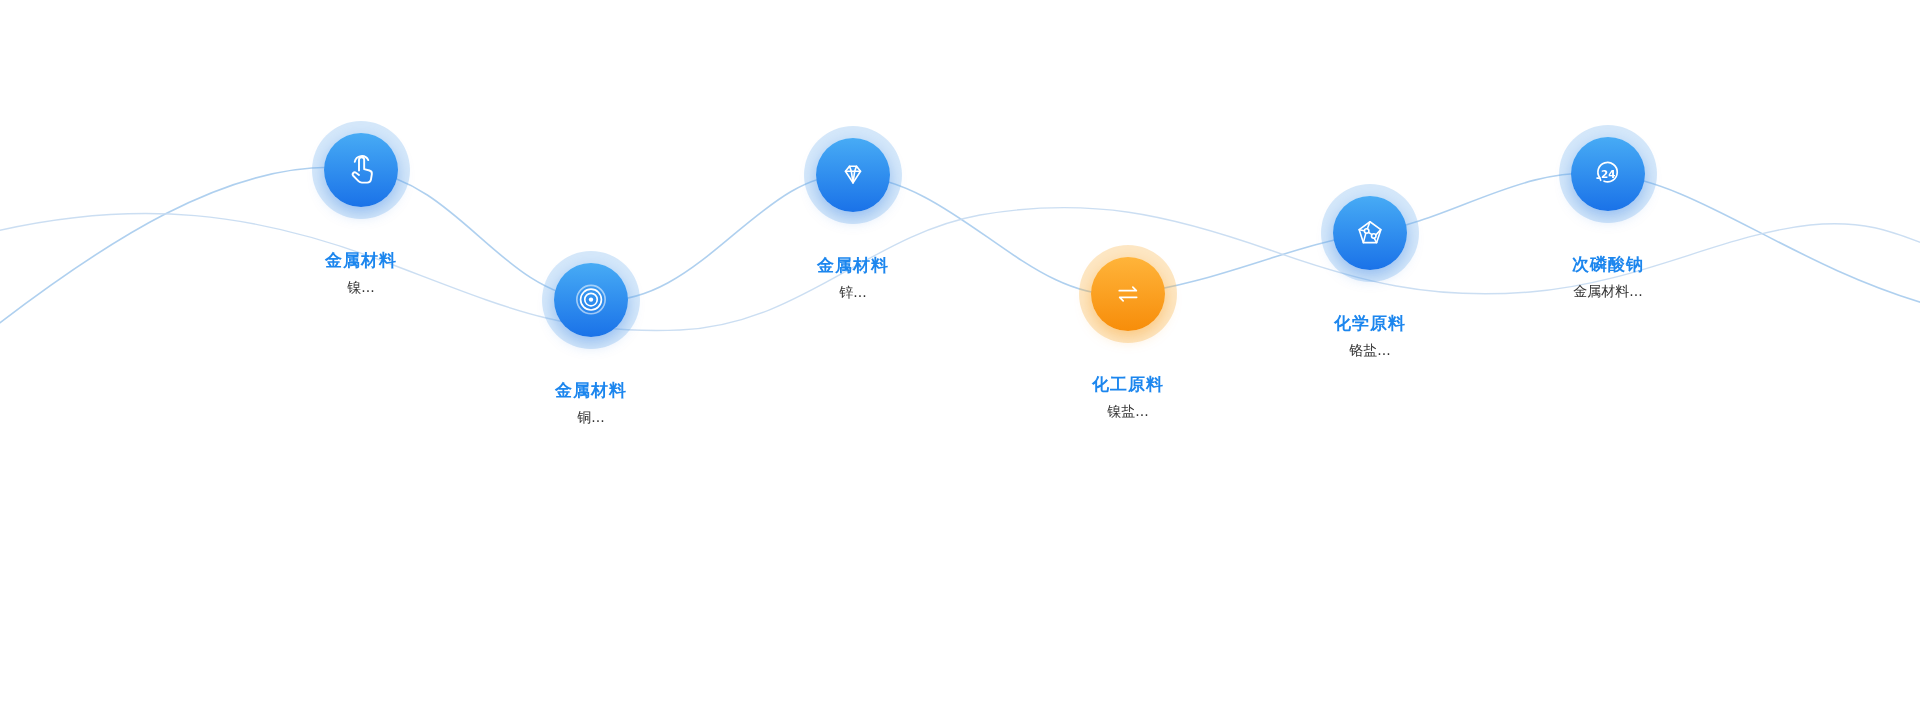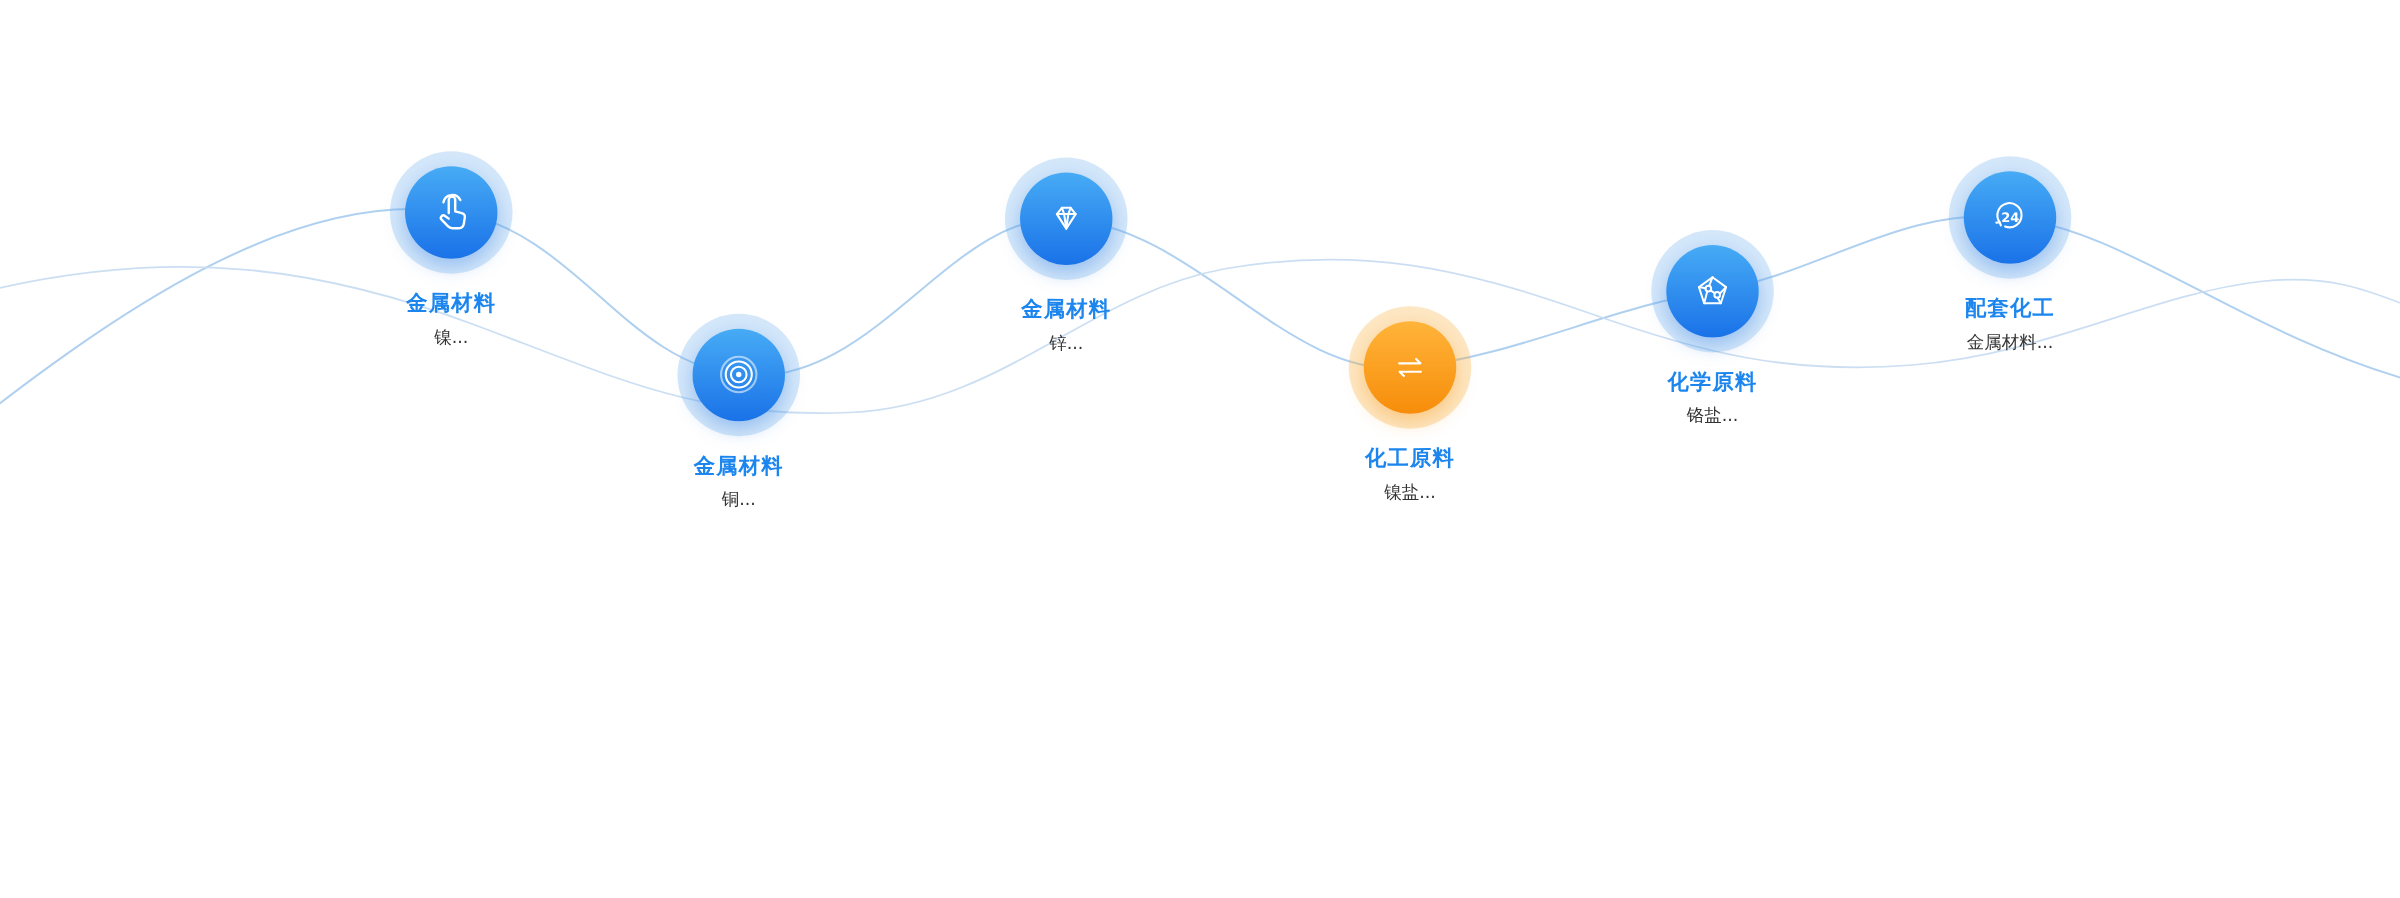--- a/index.html
+++ b/index.html
@@ -6,21 +6,21 @@
   body{font-family:"DejaVu Sans","Liberation Sans",sans-serif;}
   .stage{position:relative;width:1920px;height:718px;background:#ffffff;overflow:hidden;}
   .waves{position:absolute;left:0;top:0;width:1920px;height:718px;pointer-events:none;}
   .node{position:absolute;width:200px;display:flex;flex-direction:column;align-items:center;transform:translateX(-50%);cursor:pointer;}
   .halo{width:98px;height:98px;border-radius:50%;display:flex;align-items:center;justify-content:center;}
   .halo.blue{background:rgba(116,179,240,0.30);}
   .halo.orange{background:rgba(250,180,70,0.32);}
   .circle{width:74px;height:74px;border-radius:50%;display:flex;align-items:center;justify-content:center;}
   .circle.blue{background:linear-gradient(180deg,#47abf5 0%,#1a72e8 100%);box-shadow:0 6px 16px rgba(30,110,220,0.35);}
   .circle.orange{background:linear-gradient(180deg,#ffb43a 0%,#f78d0a 100%);box-shadow:0 6px 16px rgba(248,150,20,0.40);}
-  .node-title{margin-top:14px;font-size:17px;line-height:1.2;color:#1c86ee;font-weight:600;letter-spacing:1px;}
+  .node-title{margin-top:31px;font-size:17px;line-height:1.2;color:#1c86ee;font-weight:600;letter-spacing:1px;}
   .node-subtitle{margin-top:9px;font-size:14px;line-height:1.2;color:#333333;}
   .icon-svg{display:block;}
 </style>
 </head>
 <body>
 
 <div class="stage">
 
   <svg class="waves" viewBox="0 0 1920 718" preserveAspectRatio="none">
     <path d="M-60 370 C 100 240, 240 150, 365 170 C 460 185, 500 290, 591 300 C 700 312, 760 168, 853 175 C 960 183, 1030 305, 1128 294 C 1215 284, 1290 245, 1370 233 C 1455 220, 1520 165, 1608 174 C 1700 183, 1790 265, 1930 305" fill="none" stroke="#7ab0e4" stroke-width="1.6" opacity="0.6"></path>
@@ -111,17 +111,17 @@
       <div class="circle blue">
         <svg class="icon-svg" width="40" height="40" viewBox="0 0 48 48">
           <g fill="none" stroke="#ffffff" stroke-width="2" stroke-linecap="round">
             <path d="M14.1 28.6 A11.6 11.6 0 1 1 19.3 32.6"></path>
             <path d="M14.1 28.6 L10.9 28.9 M14.1 28.6 L15.2 31.6"></path>
             <text x="24.3" y="28.2" fill="#ffffff" stroke="none" font-size="12.5" font-weight="bold" text-anchor="middle" font-family="'DejaVu Sans',sans-serif">24</text>
           </g>
         </svg>
       </div>
     </div>
-    <div class="node-title">配套化工</div>
+    <div class="node-title">次磷酸钠</div>
     <div class="node-subtitle">金属材料...</div>
   </div>
 
 </div>
 
 </body></html>

